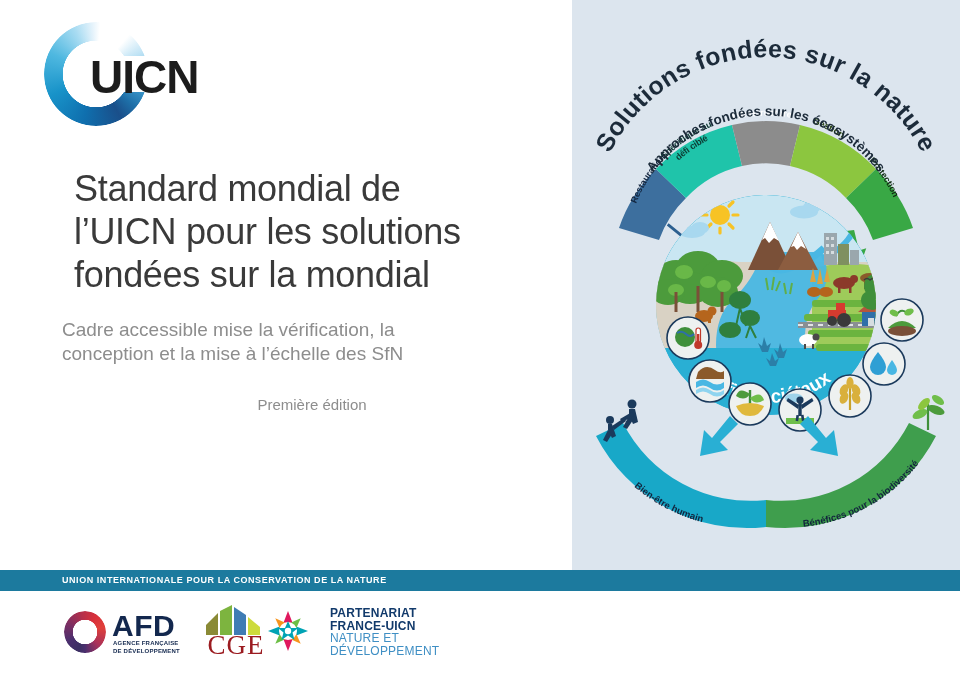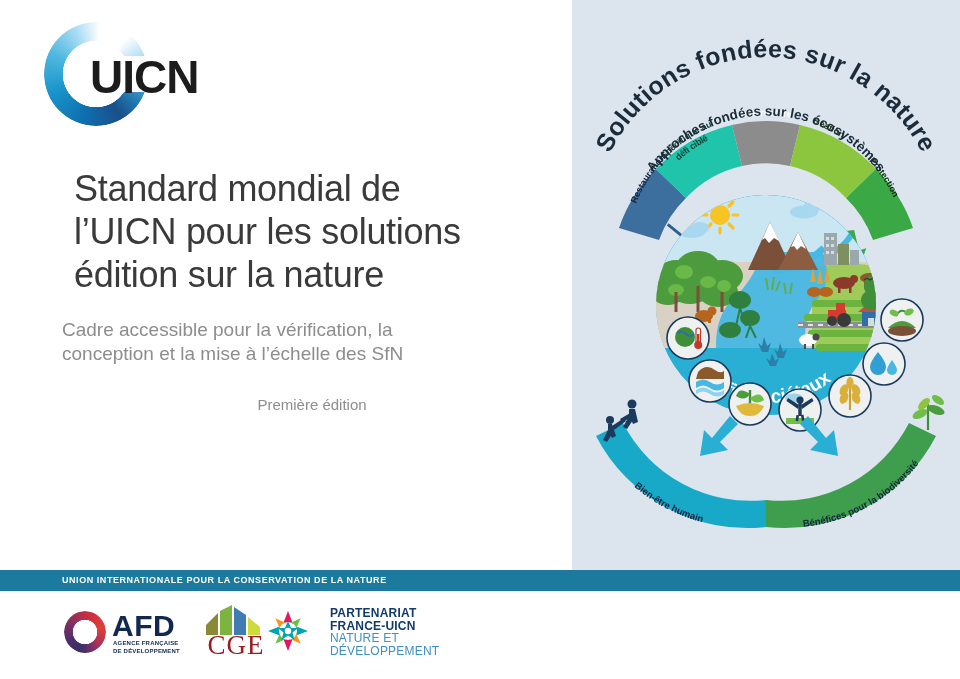--- a/index.html
+++ b/index.html
@@ -74,24 +74,24 @@
     <div id="uicn-logo">
       <div id="uicn-ring"></div>
       <div id="uicn-ring-notch"></div>
       <div id="uicn-word">UICN</div>
     </div>
 
     <div id="title-block">
       <h1 id="main-title">
         <span>Standard mondial de</span><br>
         <span>l’UICN pour les solutions</span><br>
-        <span>édition sur la nature</span>
+        <span>fondées sur la mondial</span>
       </h1>
       <p id="subtitle">
-        <span>Cadre accessible pour la vérification, la</span><br>
+        <span>Cadre accessible mise la vérification, la</span><br>
         <span>conception et la mise à l’échelle des SfN</span>
       </p>
       <p id="edition">Première édition</p>
     </div>
   </div>
 
   <div id="right-panel">
     <svg id="diagram" viewBox="0 0 388 570">
       <defs>
         <path id="arcTitle" d="M 22 200 A 175 175 0 0 1 366 200" fill="none"></path>

